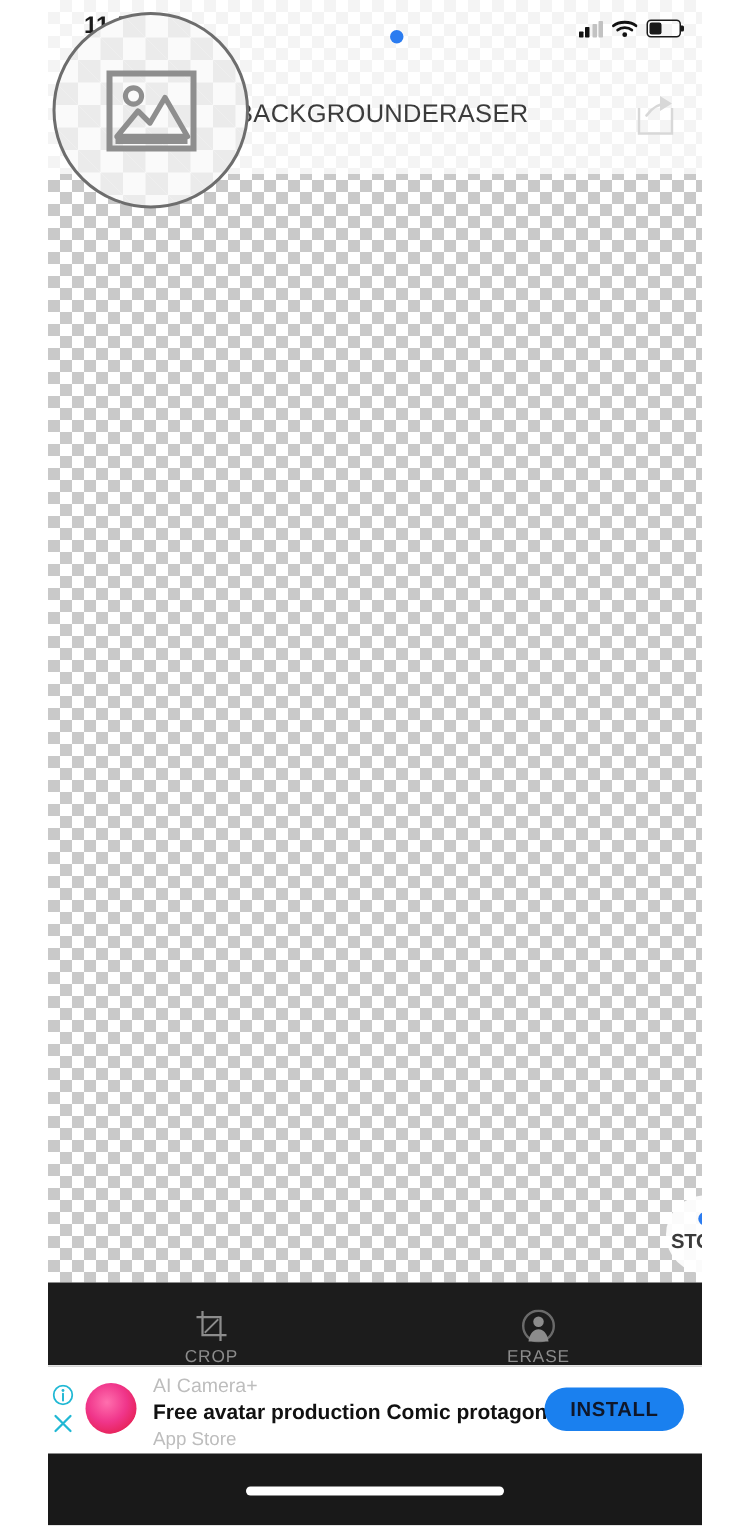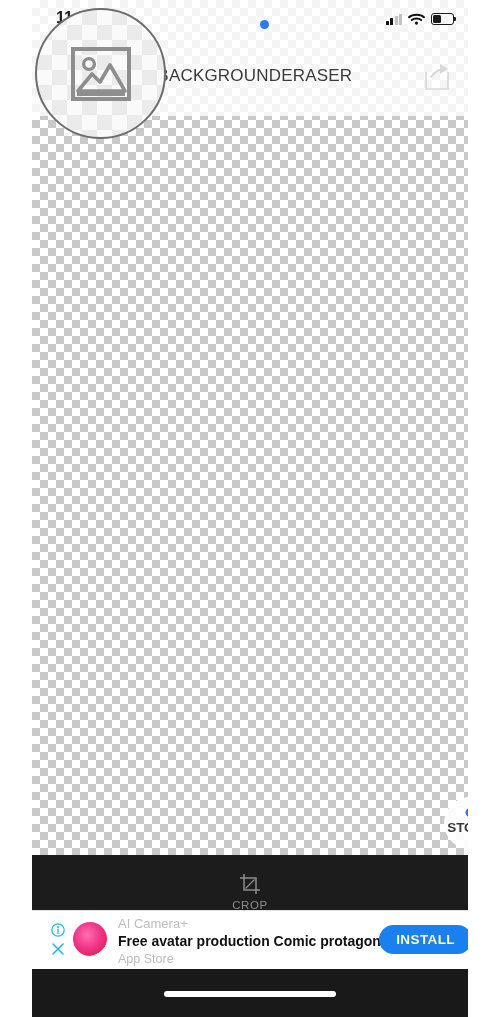--- a/index.html
+++ b/index.html
@@ -250,21 +250,21 @@
   }
   .tool-label {
     font-size: 11.5px;
     color: #8c8c8c;
     letter-spacing: 0.6px;
   }
 
   
   #ad-banner {
     position: absolute;
-    left: 16px;
+    left: 0;
     top: 911px;
     width: 436px;
     height: 58px;
     background: #ffffff;
     z-index: 5;
   }
 
   #ad-controls {
     position: absolute;
     left: 3px;
@@ -317,21 +317,21 @@
   }
 
   #ad-install-button {
     position: absolute;
     right: 12px;
     top: 14px;
     height: 29px;
     padding: 0 17px;
     border-radius: 15px;
     background: #1a80ef;
-    color: #fef9c3;
+    color: #0f172a;
     font-size: 13.5px;
     font-weight: bold;
     letter-spacing: 0.4px;
     display: flex;
     align-items: center;
     justify-content: center;
     border: none;
     font-family: "Liberation Sans", sans-serif;
   }
 
@@ -429,20 +429,30 @@
         <span class="tool-icon">
           <svg viewBox="0 0 22 22" width="22" height="22">
             <path d="M5 1 L5 17 L21 17" fill="none" stroke="#8c8c8c" stroke-width="1.5"></path>
             <path d="M1 5 L17 5 L17 21" fill="none" stroke="#8c8c8c" stroke-width="1.5"></path>
             <path d="M6.5 15.5 L15.5 6.5" fill="none" stroke="#8c8c8c" stroke-width="1.2"></path>
           </svg>
         </span>
         <span class="tool-label">CROP</span>
       </div>
 
+      <div class="tool-item">
+        <span class="tool-icon">
+          <svg viewBox="0 0 22 22" width="22" height="22">
+            <circle cx="11" cy="11" r="10.2" fill="none" stroke="#6a6a6a" stroke-width="1.6"></circle>
+            <circle cx="11" cy="8.2" r="3.5" fill="#8c8c8c"></circle>
+            <path d="M4.3 21.4 C5.2 15.8 7.8 13.2 11 13.2 C14.2 13.2 16.8 15.8 17.7 21.4 Z" fill="#8c8c8c"></path>
+          </svg>
+        </span>
+        <span class="tool-label">ERASE</span>
+      </div>
 
 
 
     </div>
 
     <div id="ad-top-line"></div>
 
     <div id="ad-banner">
 
       <div id="ad-controls">

